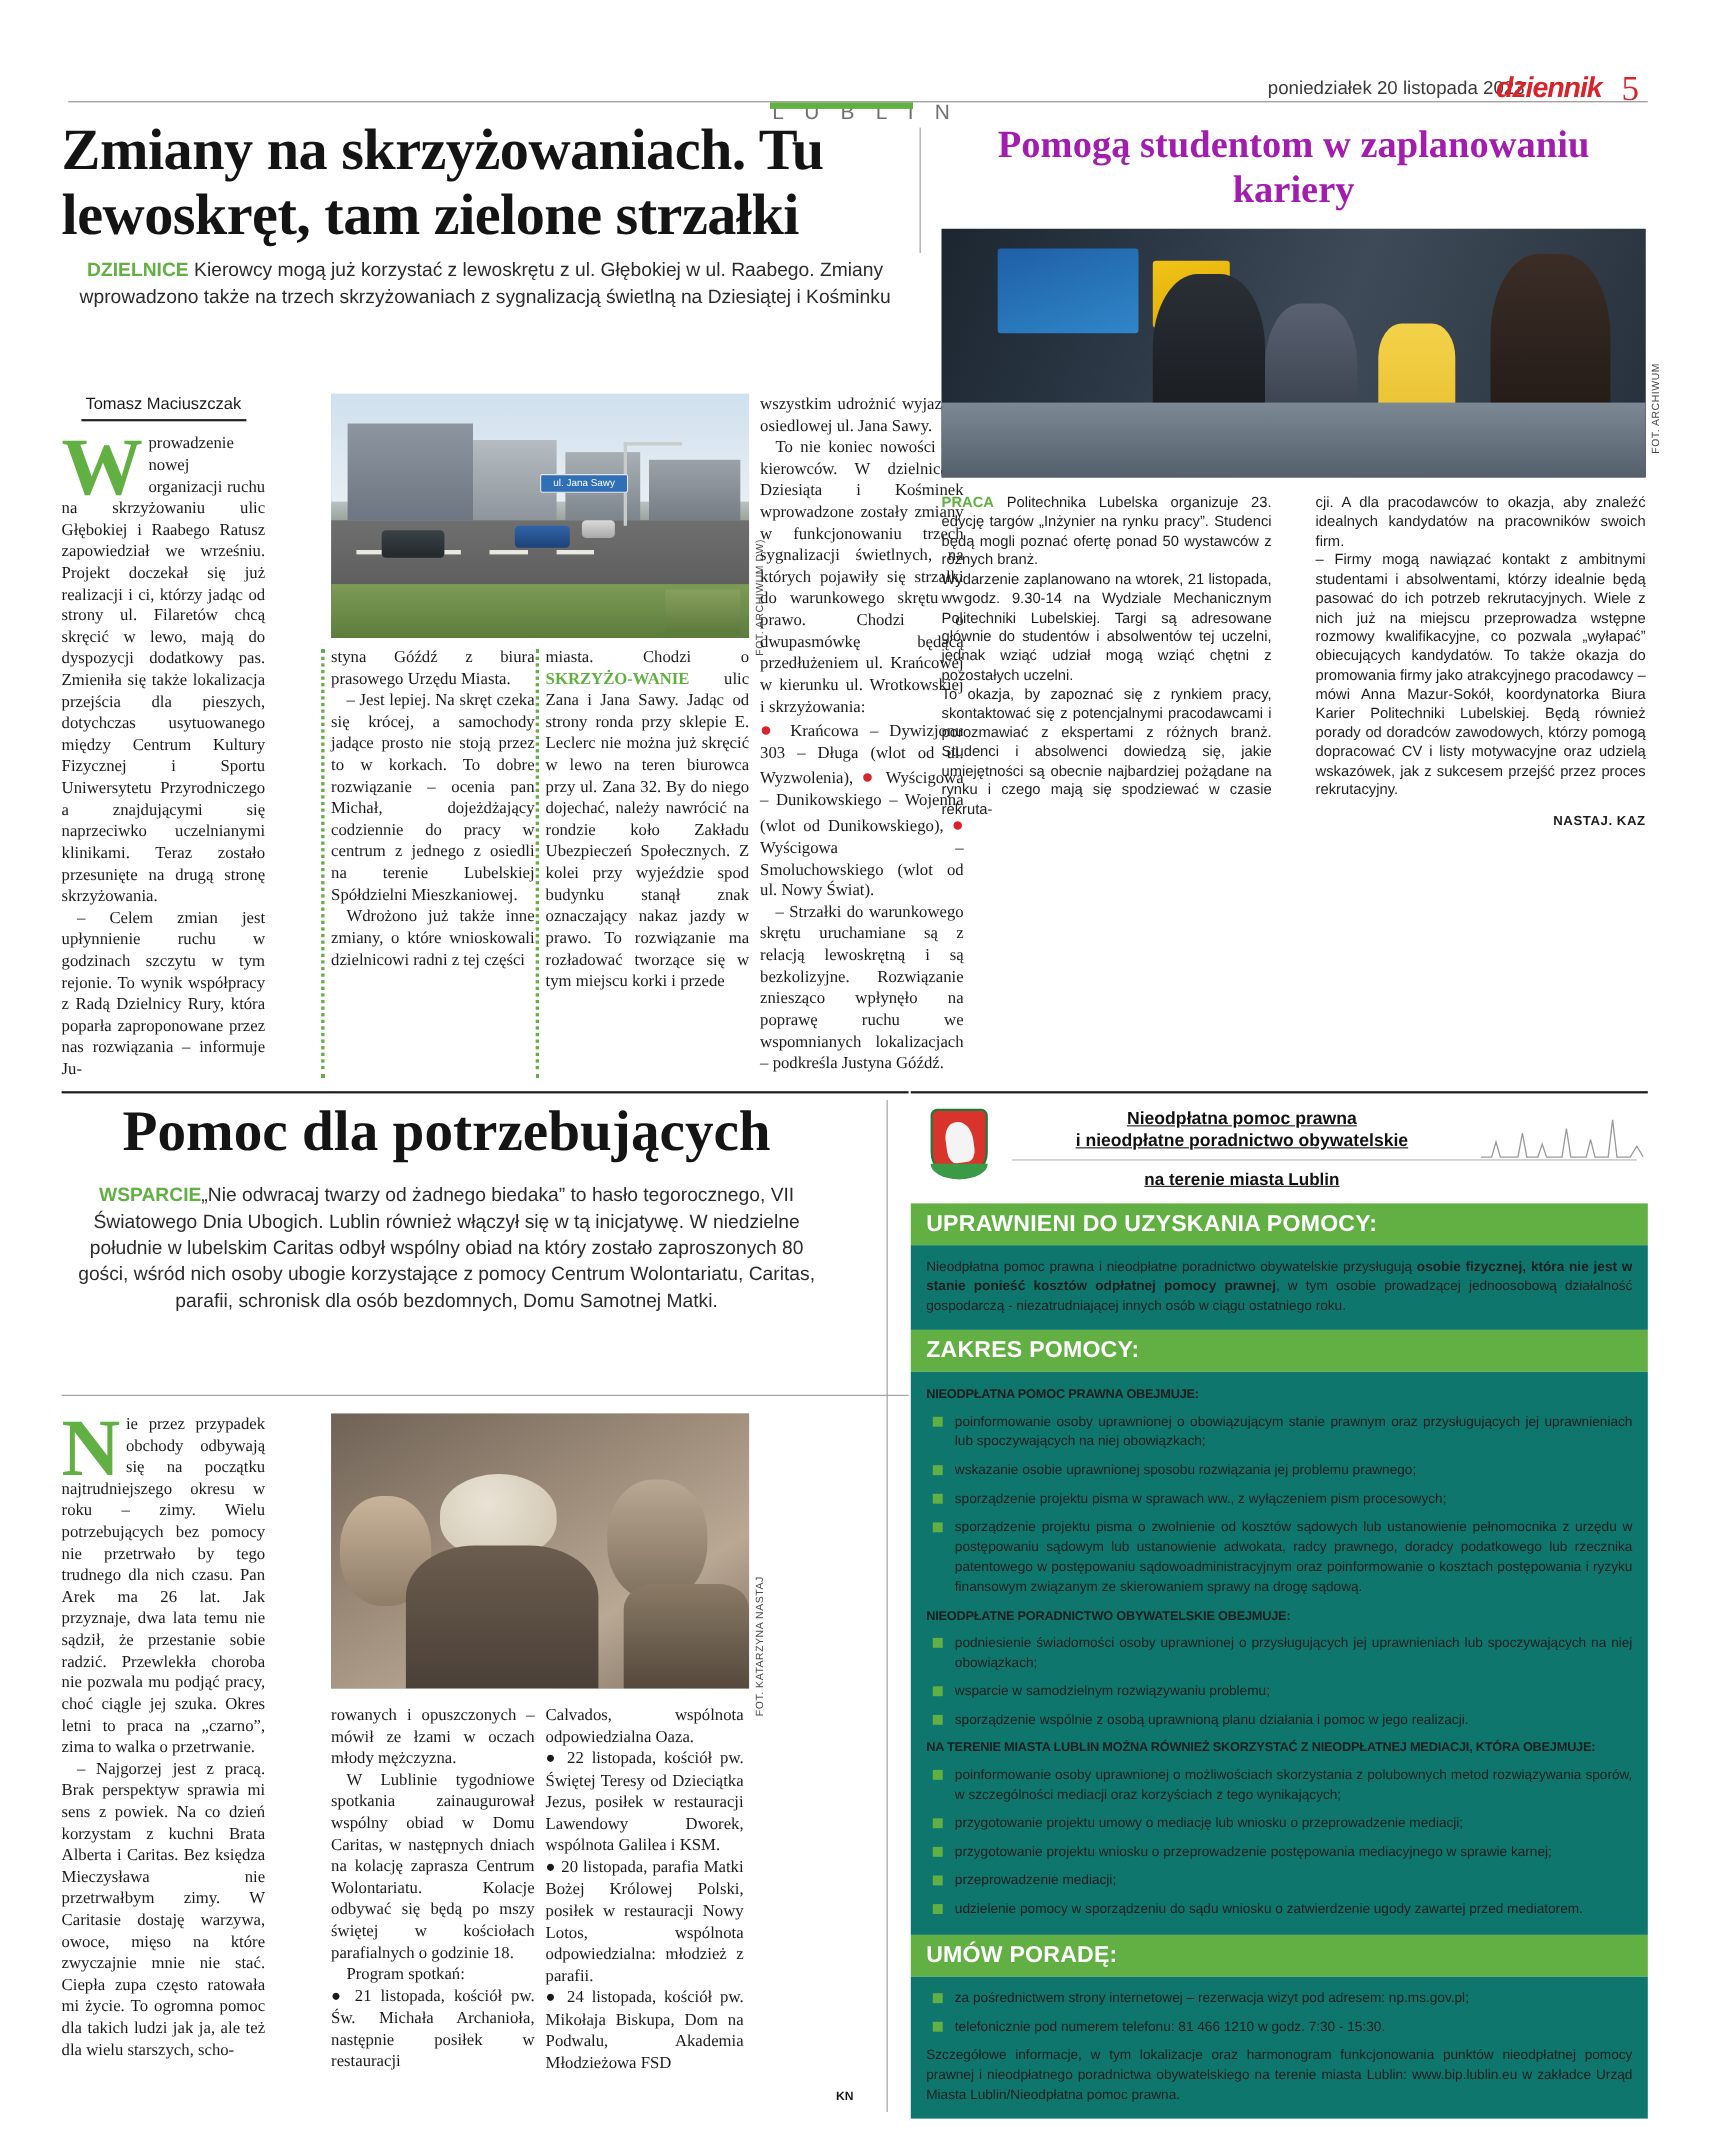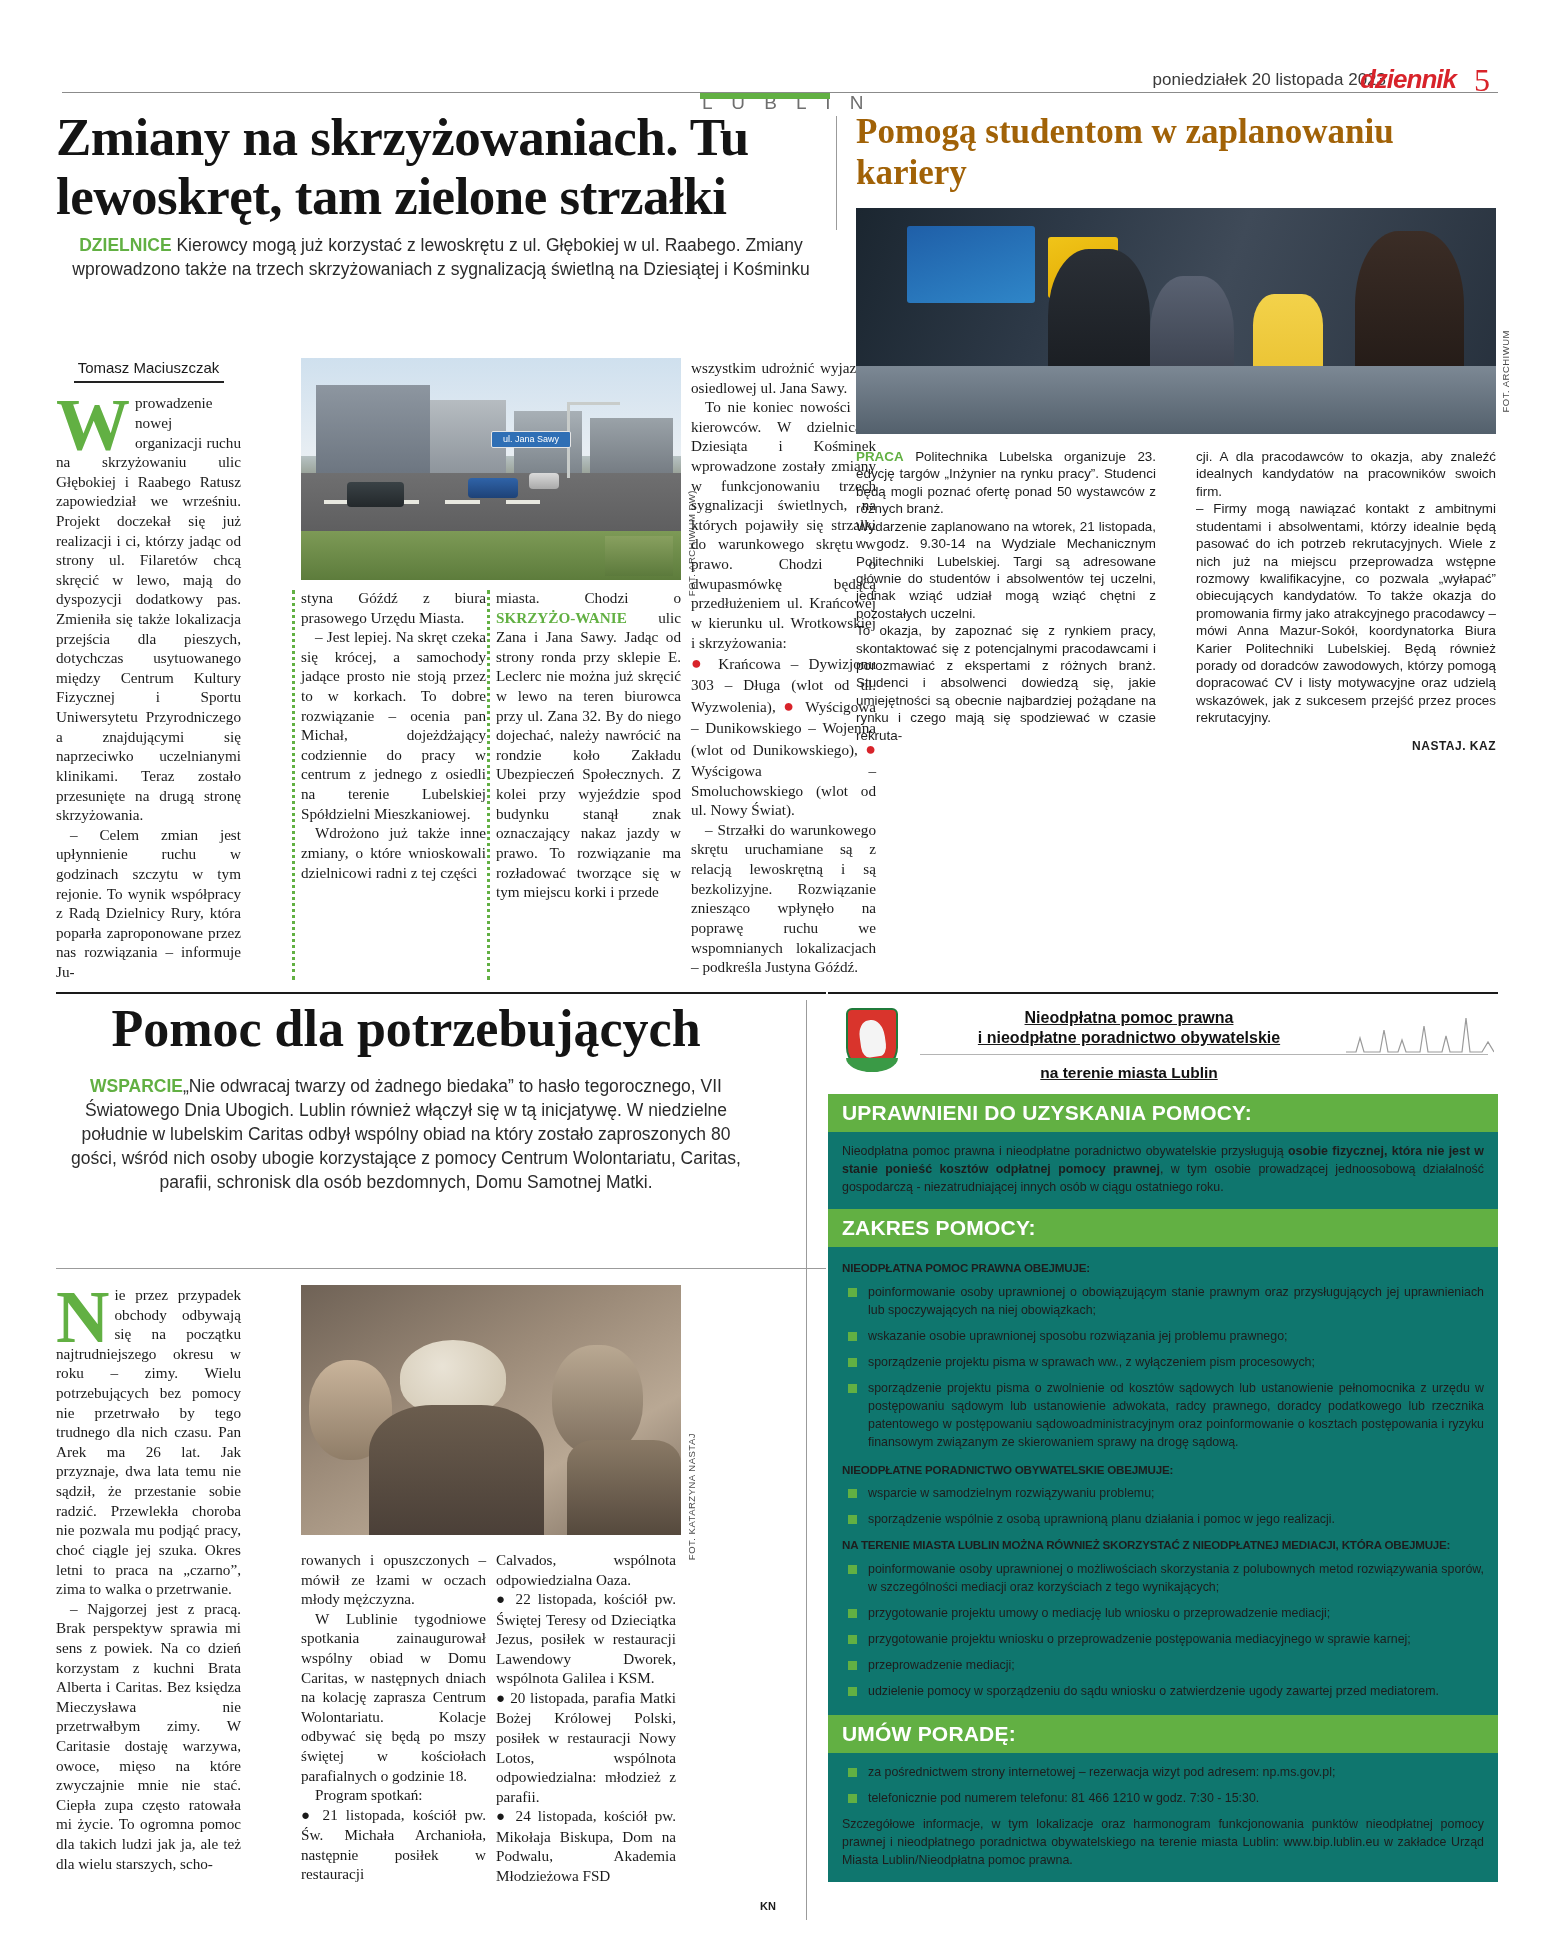--- a/index.html
+++ b/index.html
@@ -96,22 +96,22 @@
   .credit-v {
     position:absolute; writing-mode:vertical-rl; transform:rotate(180deg);
     font-family:"Liberation Sans", sans-serif; font-size:9.5px; color:#4a4a4a;
     letter-spacing:0.5px;
   }
 
   .dotline { position:absolute; width:2px; border-left:3px dotted #62b043; }
 
   
   .art2 { position:absolute; left:856px; top:112px; width:640px; }
-  .art2 h2 { margin:0; font-size:35px; line-height:1.17; font-weight:bold; 
-             font-family:"Liberation Serif", serif; color:#a16207; }
+  .art2 h2 { margin:0; font-size:35px; line-height:1.17; font-weight:bold; text-align:center;
+             font-family:"Liberation Serif", serif; color:#a21caf; }
   .photo2 { position:absolute; left:856px; top:208px; width:640px; height:226px; overflow:hidden;
             background:#20242c; }
   .photo2 .bgl { position:absolute; left:0; top:0; width:100%; height:100%;
                  background:linear-gradient(110deg,#1b2630 0%,#2d3947 30%,#3f4a58 55%,#26303c 100%); }
   .photo2 .banner { position:absolute; left:8%; top:8%; width:20%; height:34%;
                     background:linear-gradient(160deg,#1f5fa8,#2f86c8); border-radius:3px; }
   .photo2 .banner2 { position:absolute; left:30%; top:13%; width:11%; height:27%;
                     background:linear-gradient(160deg,#f0c419,#e0a800); border-radius:3px; }
   .photo2 .table { position:absolute; left:0; bottom:0; width:100%; height:30%;
                    background:linear-gradient(180deg,#7c8894,#53606c); }
@@ -359,20 +359,21 @@
 
     <div class="ib-bar">ZAKRES POMOCY:</div>
     <div class="ib-body">
       <div class="ib-sub">NIEODPŁATNA POMOC PRAWNA OBEJMUJE:</div>
       <div class="ib-li"><span class="sq"></span><span>poinformowanie osoby uprawnionej o obowiązującym stanie prawnym oraz przysługujących jej uprawnieniach lub spoczywających na niej obowiązkach;</span></div>
       <div class="ib-li"><span class="sq"></span><span>wskazanie osobie uprawnionej sposobu rozwiązania jej problemu prawnego;</span></div>
       <div class="ib-li"><span class="sq"></span><span>sporządzenie projektu pisma w sprawach ww., z wyłączeniem pism procesowych;</span></div>
       <div class="ib-li"><span class="sq"></span><span>sporządzenie projektu pisma o zwolnienie od kosztów sądowych lub ustanowienie pełnomocnika z urzędu w postępowaniu sądowym lub ustanowienie adwokata, radcy prawnego, doradcy podatkowego lub rzecznika patentowego w postępowaniu sądowoadministracyjnym oraz poinformowanie o kosztach postępowania i ryzyku finansowym związanym ze skierowaniem sprawy na drogę sądową.</span></div>
 
       <div class="ib-sub" style="margin-top:10px">NIEODPŁATNE PORADNICTWO OBYWATELSKIE OBEJMUJE:</div>
+      <div class="ib-li"><span class="sq"></span><span>podniesienie świadomości osoby uprawnionej o przysługujących jej uprawnieniach lub spoczywających na niej obowiązkach;</span></div>
       <div class="ib-li"><span class="sq"></span><span>wsparcie w samodzielnym rozwiązywaniu problemu;</span></div>
       <div class="ib-li"><span class="sq"></span><span>sporządzenie wspólnie z osobą uprawnioną planu działania i pomoc w jego realizacji.</span></div>
 
       <div class="ib-sub">NA TERENIE MIASTA LUBLIN MOŻNA RÓWNIEŻ SKORZYSTAĆ Z NIEODPŁATNEJ MEDIACJI, KTÓRA OBEJMUJE:</div>
       <div class="ib-li"><span class="sq"></span><span>poinformowanie osoby uprawnionej o możliwościach skorzystania z polubownych metod rozwiązywania sporów, w szczególności mediacji oraz korzyściach z tego wynikających;</span></div>
       <div class="ib-li"><span class="sq"></span><span>przygotowanie projektu umowy o mediację lub wniosku o przeprowadzenie mediacji;</span></div>
       <div class="ib-li"><span class="sq"></span><span>przygotowanie projektu wniosku o przeprowadzenie postępowania mediacyjnego w sprawie karnej;</span></div>
       <div class="ib-li"><span class="sq"></span><span>przeprowadzenie mediacji;</span></div>
       <div class="ib-li" style="margin-bottom:2px"><span class="sq"></span><span>udzielenie pomocy w sporządzeniu do sądu wniosku o zatwierdzenie ugody zawartej przed mediatorem.</span></div>
     </div>

